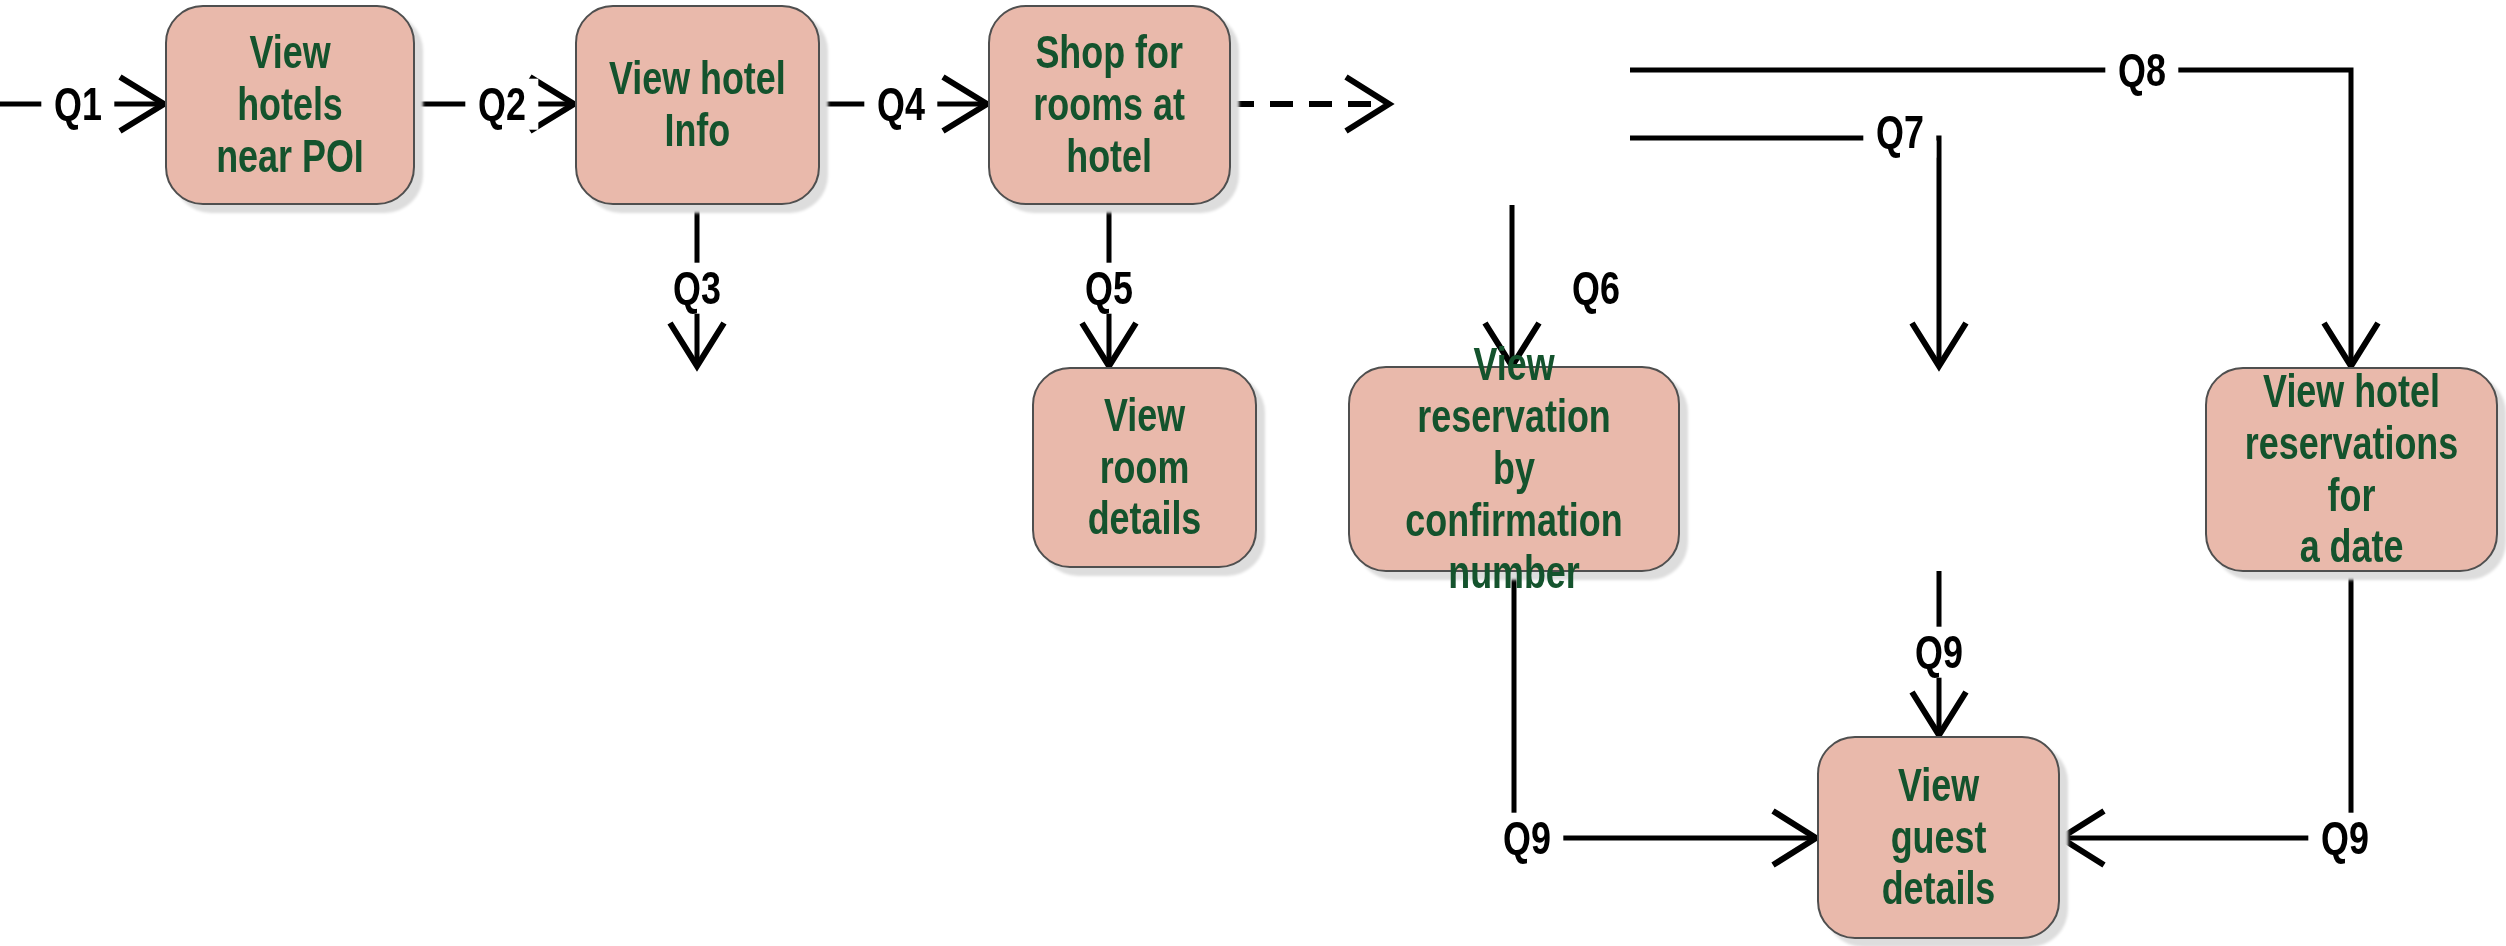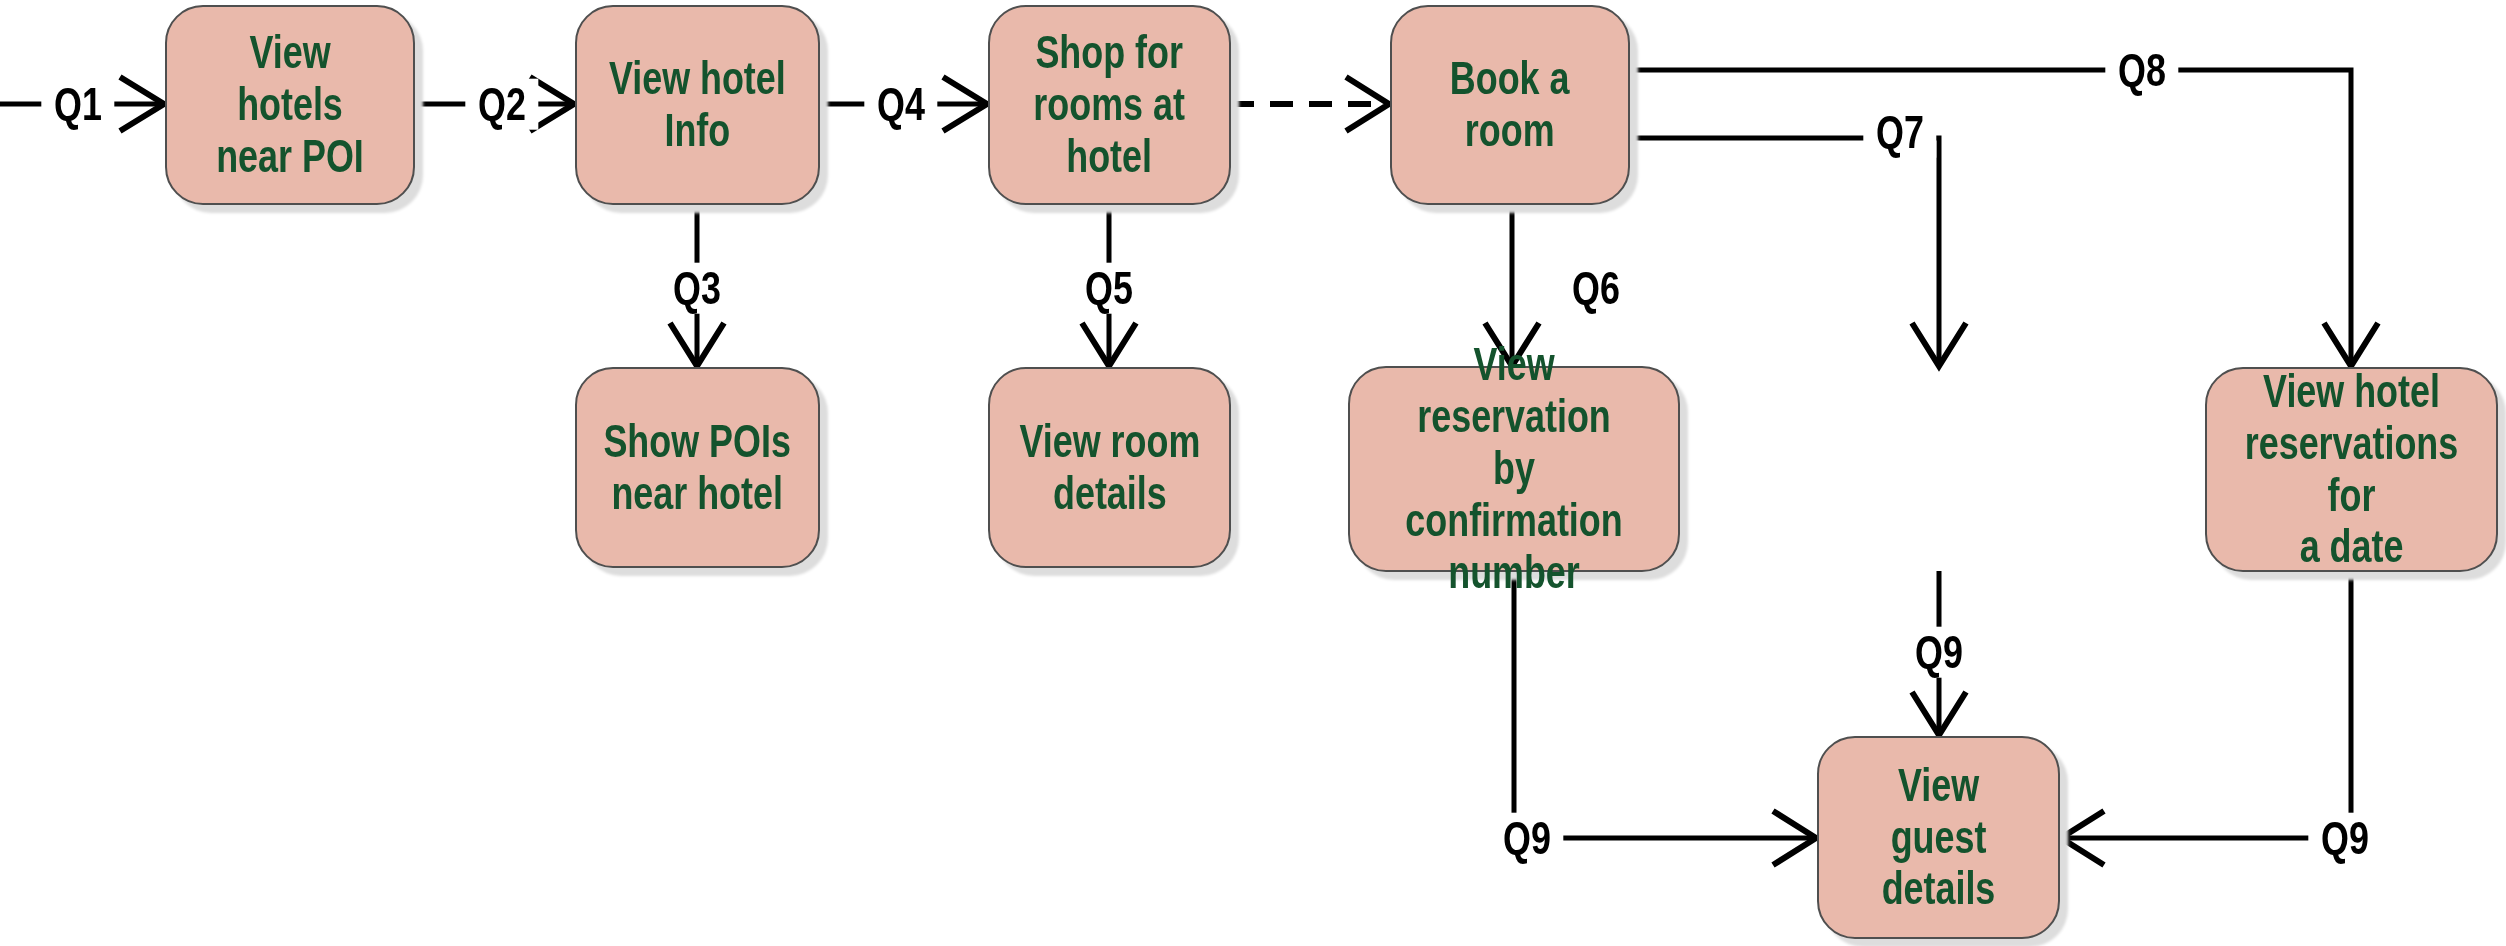--- a/index.html
+++ b/index.html
@@ -127,29 +127,21 @@
   </div>
   <div class="node" style="left:575px;top:5px;width:245px;height:200px">
     <span class="cond">View hotel
 Info</span>
   </div>
   <div class="node" style="left:988px;top:5px;width:243px;height:200px">
     <span class="cond">Shop for
 rooms at
 hotel</span>
   </div>
-  <div class="node" style="left:1390px;top:5px;width:240px;height:200px">
-    <span class="cond">Book a
-room</span>
-  </div>
-  <div class="node" style="left:575px;top:367px;width:245px;height:201px">
-    <span class="cond">Show POIs
-near hotel</span>
-  </div>
-  <div class="node" style="left:988px;top:367px;width:243px;height:201px">
+  <div class="node" style="left:1032px;top:367px;width:225px;height:201px">
     <span class="cond">View room
 details</span>
   </div>
   <div class="node" style="left:1348px;top:366px;width:332px;height:206px">
     <span class="cond">View reservation
 by confirmation
 number</span>
   </div>
   <div class="node" style="left:2205px;top:367px;width:293px;height:205px">
     <span class="cond">View hotel

